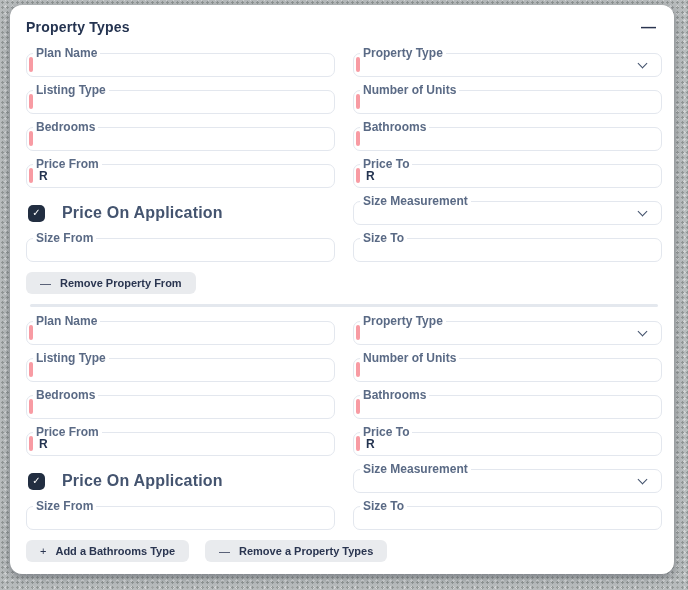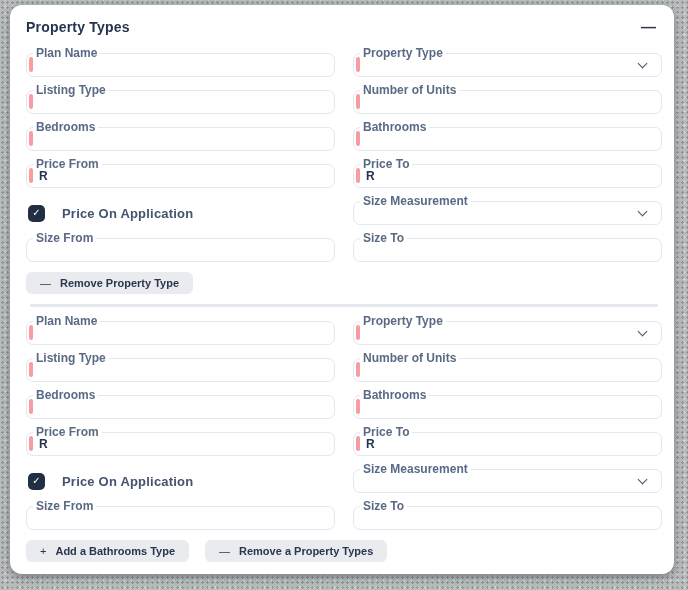--- a/index.html
+++ b/index.html
@@ -45,21 +45,21 @@
     border-right:1.7px solid #41506b; border-bottom:1.7px solid #41506b;
     transform:rotate(45deg);
   }
 
   .checkbox-row { display:flex; align-items:center; height:24px; }
   .checkbox {
     width:17px; height:17px; margin-left:2px; background:#222e41; border-radius:5px;
     display:flex; align-items:center; justify-content:center; cursor:pointer; flex:0 0 auto;
   }
   .checkmark { color:#ffffff; font-size:10px; line-height:1; }
-  .cb-label { margin-left:17px; font-size:13px; font-weight:600; color:#44546f; letter-spacing:.2px; }
+  .cb-label { margin-left:17px; font-size:16px; font-weight:600; color:#44546f; letter-spacing:.2px; }
 
   .btn {
     display:inline-flex; align-items:center; gap:9px;
     background:#e9ebee; border:none; border-radius:6px;
     height:22px; padding:0 14px; cursor:pointer;
     font-family:"Liberation Sans", sans-serif;
     font-size:11px; font-weight:700; color:#2a3550; white-space:nowrap;
   }
   .btn .bicon { font-size:11px; font-weight:400; color:#2a3550; }
   .section-actions { margin-top:10px; }
@@ -141,21 +141,21 @@
       </div>
       <div class="field">
         <span class="flabel">Size To</span>
         <input class="finput" type="text" style="">
       </div>
     </div>
 
     <div class="section-actions">
       <button class="btn">
         <span class="bicon">—</span>
-        <span>Remove Property Type</span>
+        <span>Remove Property From</span>
       </button>
     </div>
   </div>
 
   <div class="divider"></div>
 
   <div>
     <div class="fields">
       <div class="field required">
         <span class="flabel">Plan Name</span>

